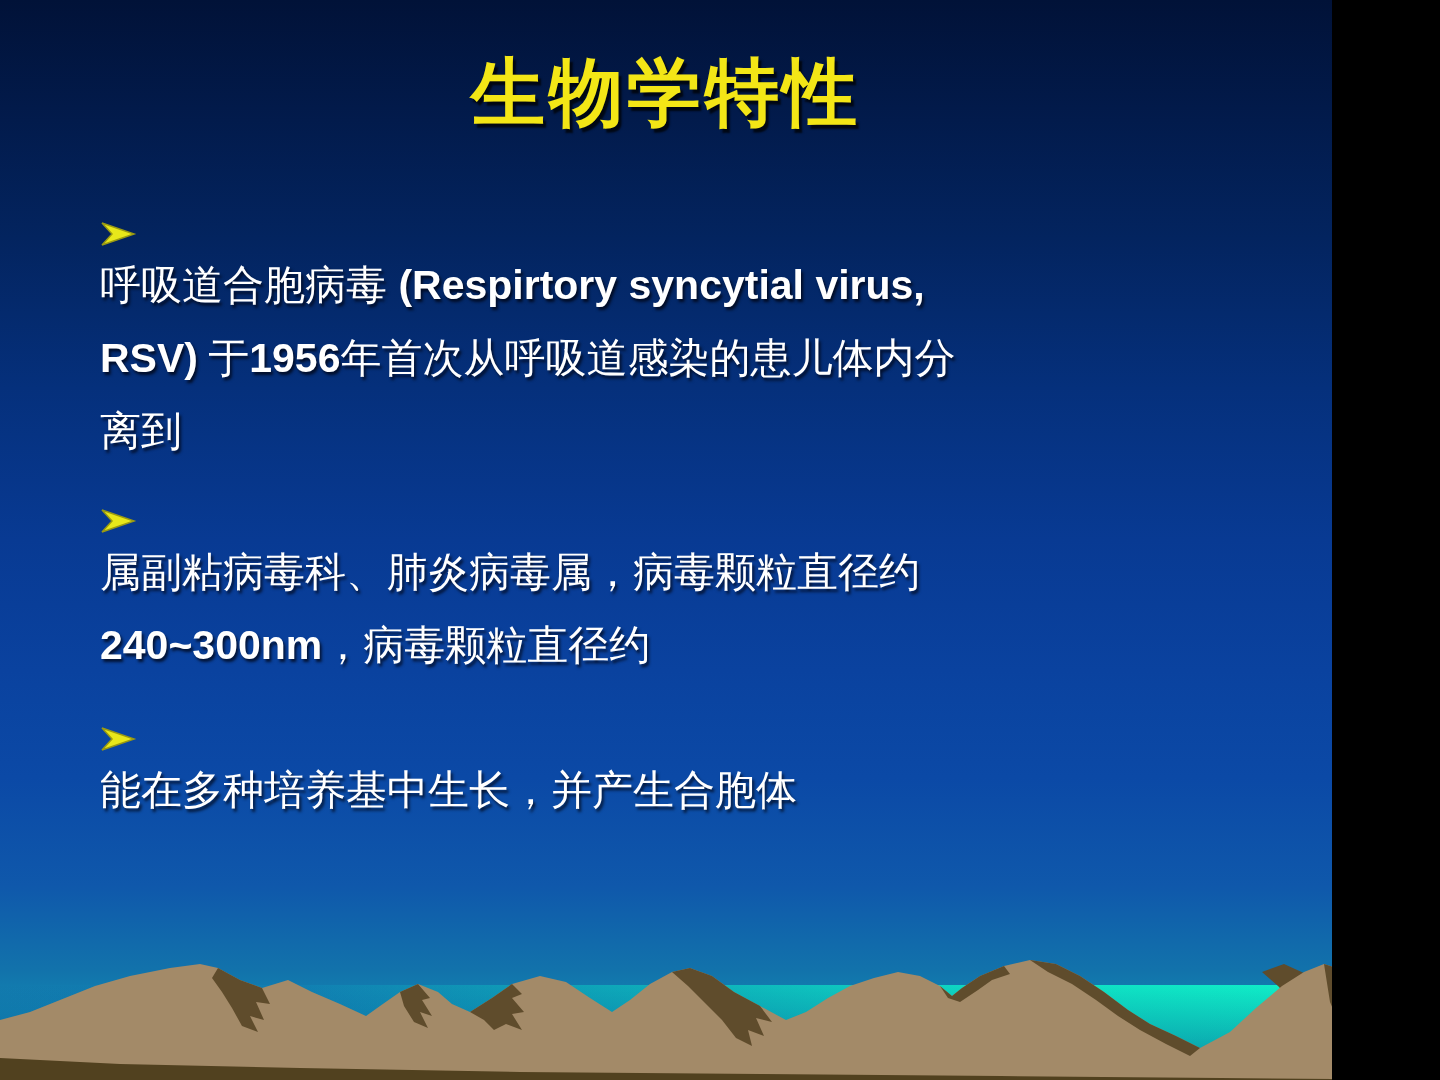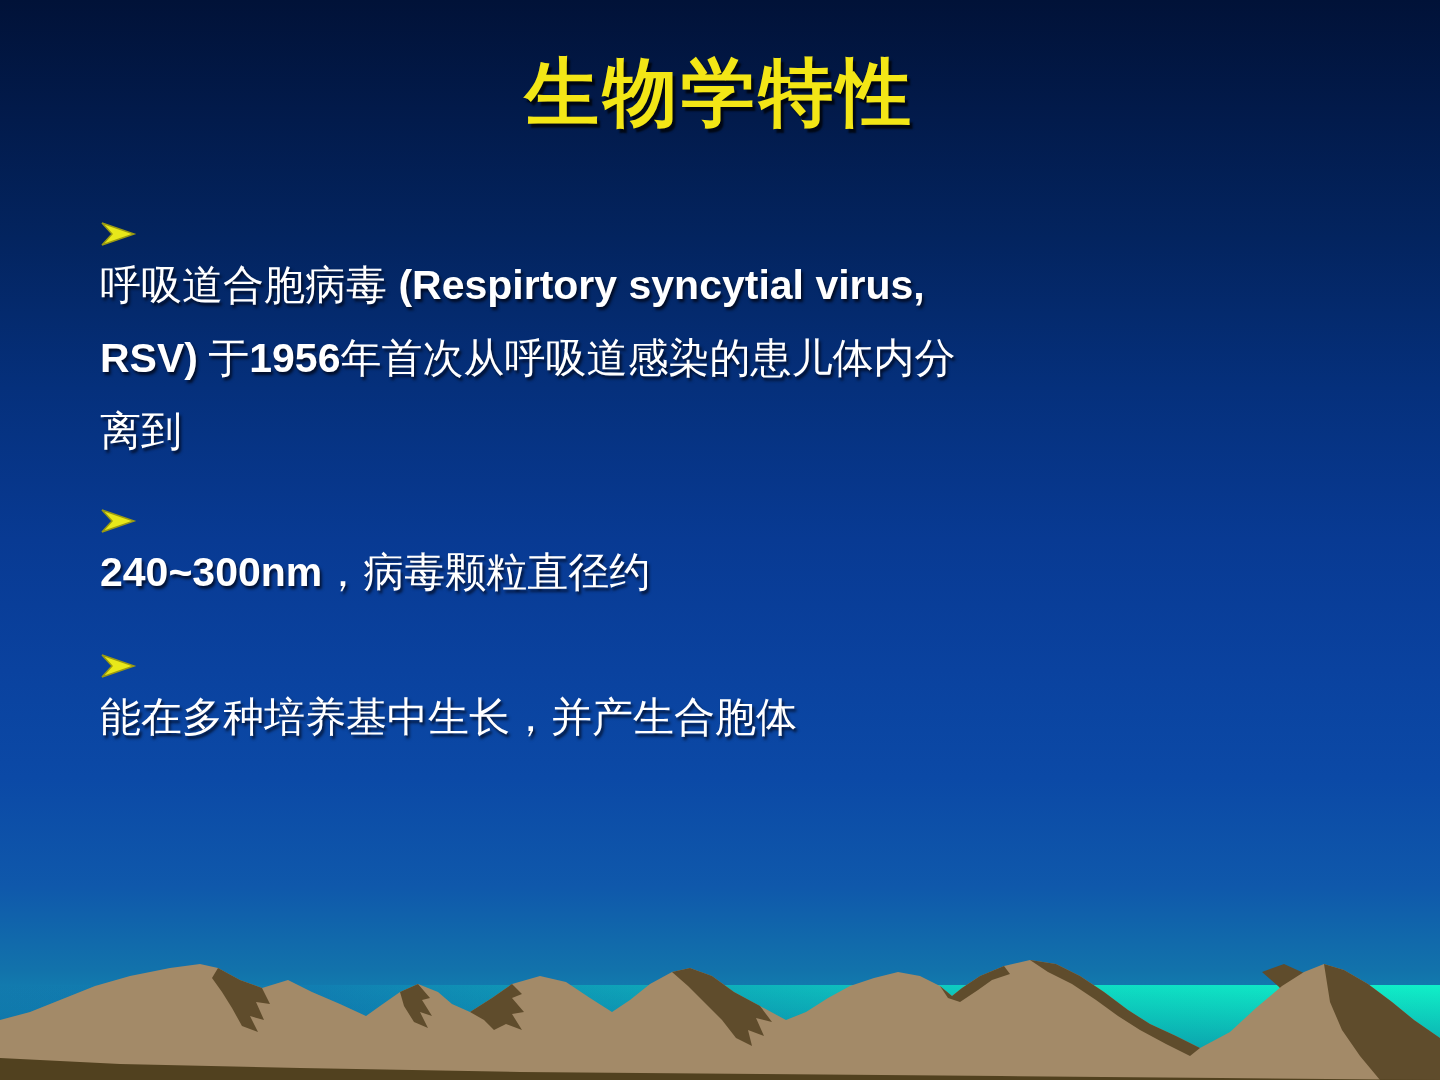--- a/index.html
+++ b/index.html
@@ -5,21 +5,21 @@
   * { margin:0; padding:0; box-sizing:border-box; }
 
   html, body {
     width:1440px; height:1080px;
     overflow:hidden;
     background:#000;
   }
 
   #slide {
     position:relative;
-    width:1440px; height:1080px;
+    width:1332px; height:1080px;
     overflow:hidden;
     font-family:"Liberation Sans", sans-serif;
   }
 
   
   .bg-sky {
     position:absolute; inset:0;
     background:linear-gradient(to bottom,
         #011238 0%,
         #021a4a 10%,
@@ -208,20 +208,23 @@
     </div>
 
     <div class="bullet-row b2">
       <div class="bullet-marker">
         <svg width="40" height="30" viewBox="0 0 40 30">
           <path d="M2,4 L34,15 L2,26 L12,15 Z" fill="#e8e81a" stroke="#9a9a12" stroke-width="1.5"></path>
         </svg>
       </div>
       <div class="bullet-text">
         <span class="line">
+          <span class="cn">属副粘病毒科、肺炎病毒属，病毒颗粒直径约</span>
+        </span>
+        <span class="line">
           <span class="sf">240~300nm</span><span class="cn">，病毒颗粒直径约</span>
         </span>
       </div>
     </div>
 
     <div class="bullet-row b3">
       <div class="bullet-marker">
         <svg width="40" height="30" viewBox="0 0 40 30">
           <path d="M2,4 L34,15 L2,26 L12,15 Z" fill="#e8e81a" stroke="#9a9a12" stroke-width="1.5"></path>
         </svg>

